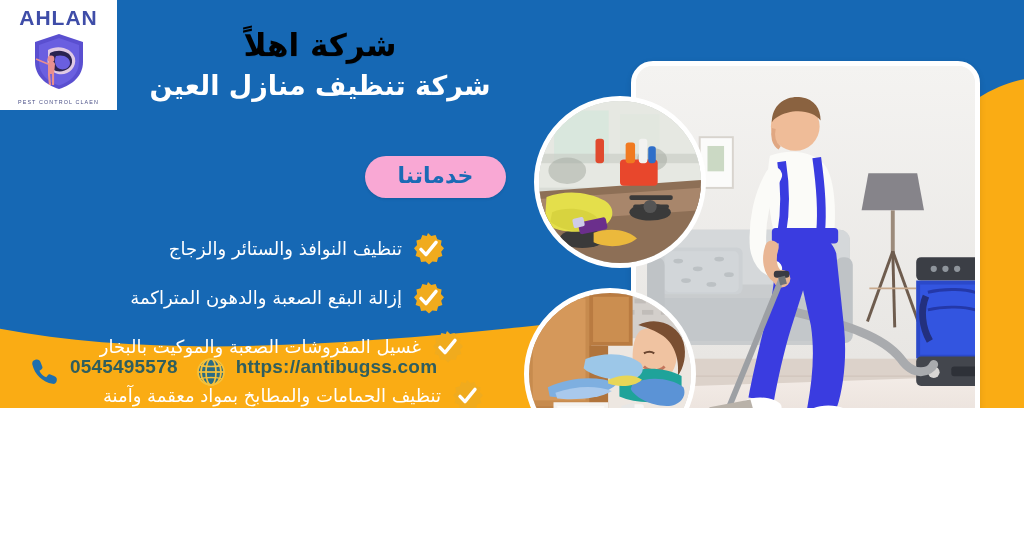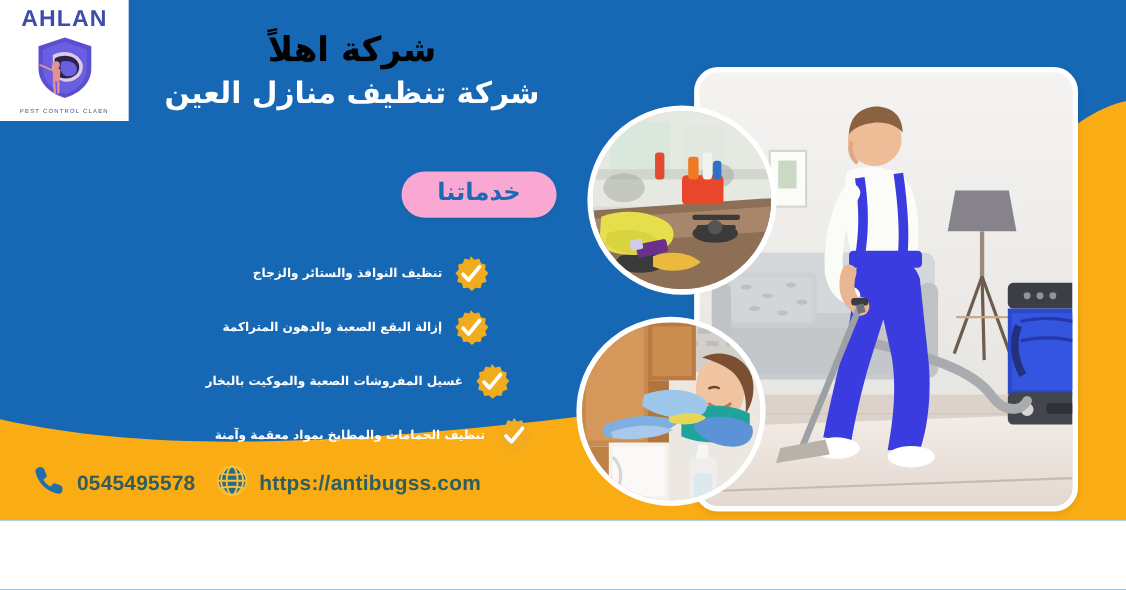--- a/index.html
+++ b/index.html
@@ -3,21 +3,21 @@
 <meta charset="utf-8">
 <style>
   * { margin:0; padding:0; box-sizing:border-box; }
   html, body {
     width:1024px; height:536px;
     overflow:hidden;
     font-family:"DejaVu Sans", sans-serif;
   }
   #banner {
     position:relative;
-    width:1024px; height:473px;
+    width:1024px; height:408px;
     background:#1668B4;
     overflow:hidden;
   }
 
   
   .bg-yellow {
     position:absolute; inset:0;
     z-index:1;
   }
   .bg-yellow svg { display:block; width:100%; height:100%; }
@@ -105,22 +105,22 @@
   .svc-row {
     display:flex;
     align-items:center;
     justify-content:flex-start;
     gap:9px;
     height:49px;
     padding-right:16px;
   }
   .svc-row .label {
     font-family:"DejaVu Sans", sans-serif;
-    font-weight:700;
-    font-size:11px;
+    font-weight:400;
+    font-size:18px;
     color:#ffffff;
     white-space:nowrap;
     line-height:1;
   }
   .check-badge { flex:0 0 auto; width:34px; height:34px; }
 
   
   .svc-row.r0 { margin-right:39px; }
   .svc-row.r1 { margin-right:39px; }
   .svc-row.r2 { margin-right:20px; }
@@ -128,21 +128,21 @@
 
   
   .footer {
     position:absolute;
     left:30px; bottom:17px;
     display:flex; align-items:center;
     gap:18px;
     z-index:10;
   }
   .contact {
-    display:flex; align-items:center; gap:10px;
+    display:flex; align-items:flex-start; gap:10px;
   }
   .contact .txt {
     font-family:"Liberation Sans", sans-serif;
     font-weight:700;
     font-size:19px;
     color:#2F5E5E;
     letter-spacing:.2px;
     line-height:1;
   }
 

